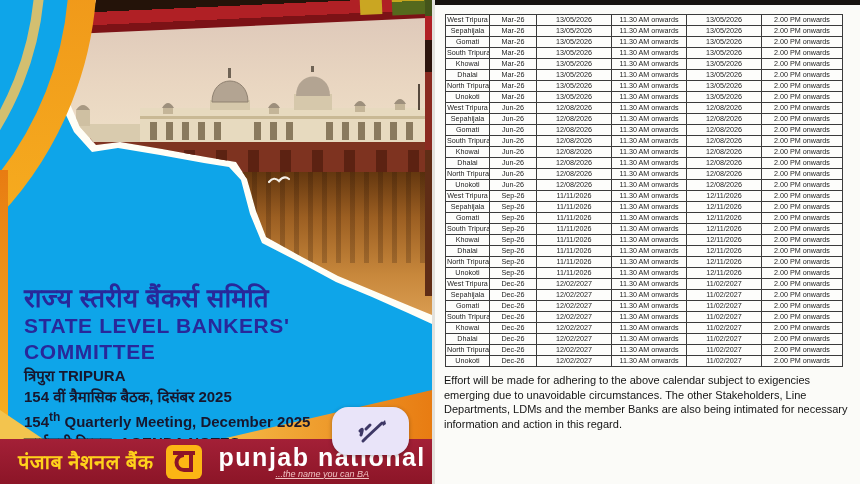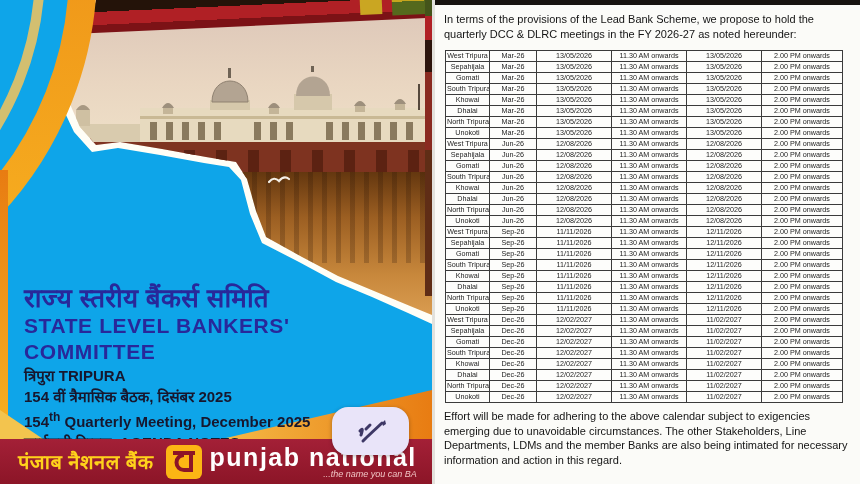--- a/index.html
+++ b/index.html
@@ -36,23 +36,23 @@
   .t-sub { font-size:15px; font-weight:bold; color:#17172e; line-height:21px; }
   .t-sub:first-of-type { margin-top:7px; }
   .t-sub sup { font-size:12px; }
 
   .footer-bar { position:absolute; left:0; bottom:0; width:432px; height:45px;
     background:linear-gradient(180deg,#a32037,#8c1527); display:flex; align-items:center; overflow:hidden; white-space:nowrap; }
   .bank-hi-wrap { margin-left:18px; display:flex; flex-direction:row; }
   .bank-hi { color:#ffd21b; font-weight:bold; font-size:20px; line-height:20px; letter-spacing:.5px; }
   .bank-hi-tag { color:#ffd21b; font-size:9.5px; text-align:right; margin-top:1px; }
   .pnb-logo { margin-left:12px; flex:none; }
-  .bank-en-wrap { margin-left:8px; display:flex; flex-direction:column; }
+  .bank-en-wrap { margin-left:17px; display:flex; flex-direction:column; }
   .bank-en { color:#ffffff; font-weight:bold; font-size:25px; line-height:24px; letter-spacing:1.5px; }
-  .bank-en-tag { color:#f0c3c3; font-size:9px; font-style:italic; text-align:right; margin-top:0; }
+  .bank-en-tag { color:#f0c3c3; font-size:9px; font-style:italic; text-align:center; margin-top:0;text-decoration:underline; }
 
   .edit-btn { position:absolute; left:332px; top:407px; width:77px; height:48px; background:#e9e4f9;
     border-radius:16px; box-shadow:0 1px 4px rgba(0,0,0,.3); display:flex; align-items:center; justify-content:center; cursor:pointer; }
 
   
   .right-panel { position:relative; width:428px; height:484px; background:#fbfbf8; flex:none; border-left:3px solid #e3e2dd; overflow:hidden; }
   .page-top-edge { width:100%; height:5px; background:#171310; }
   .intro { margin:7px 6px 0 9px; font-size:11px; line-height:14.5px; color:#141414; }
   table.meet { border-collapse:collapse; table-layout:fixed; width:397px; margin:9px 0 0 10px; background:#fdfdfb; }
   table.meet th, table.meet td { border:1px solid #3b3b3b; text-align:center; vertical-align:middle; color:#1d1d1d; overflow:hidden; padding:0 1px; }
@@ -202,21 +202,20 @@
           <path d="M12 12 L16 8"></path>
         </g>
         <path d="M28 6 l3 -3 l1 4 l-3 2 z" fill="#3e3866"></path>
       </svg>
     </div>
   </div>
 
   <div class="right-panel">
     <div class="page-top-edge"></div>
 
-    <p class="intro">In terms of the provisions of the Lead Bank Scheme, we propose to hold the quarterly DCC &amp; DLRC meetings in the FY 2026-27 as noted hereunder:</p>
 
     <table class="meet">
       <colgroup id="meet-cols">
           <col style="width: 44px;">
           <col style="width: 47px;">
           <col style="width: 75px;">
           <col style="width: 75px;">
           <col style="width: 75px;">
           <col style="width: 81px;">
         </colgroup>

